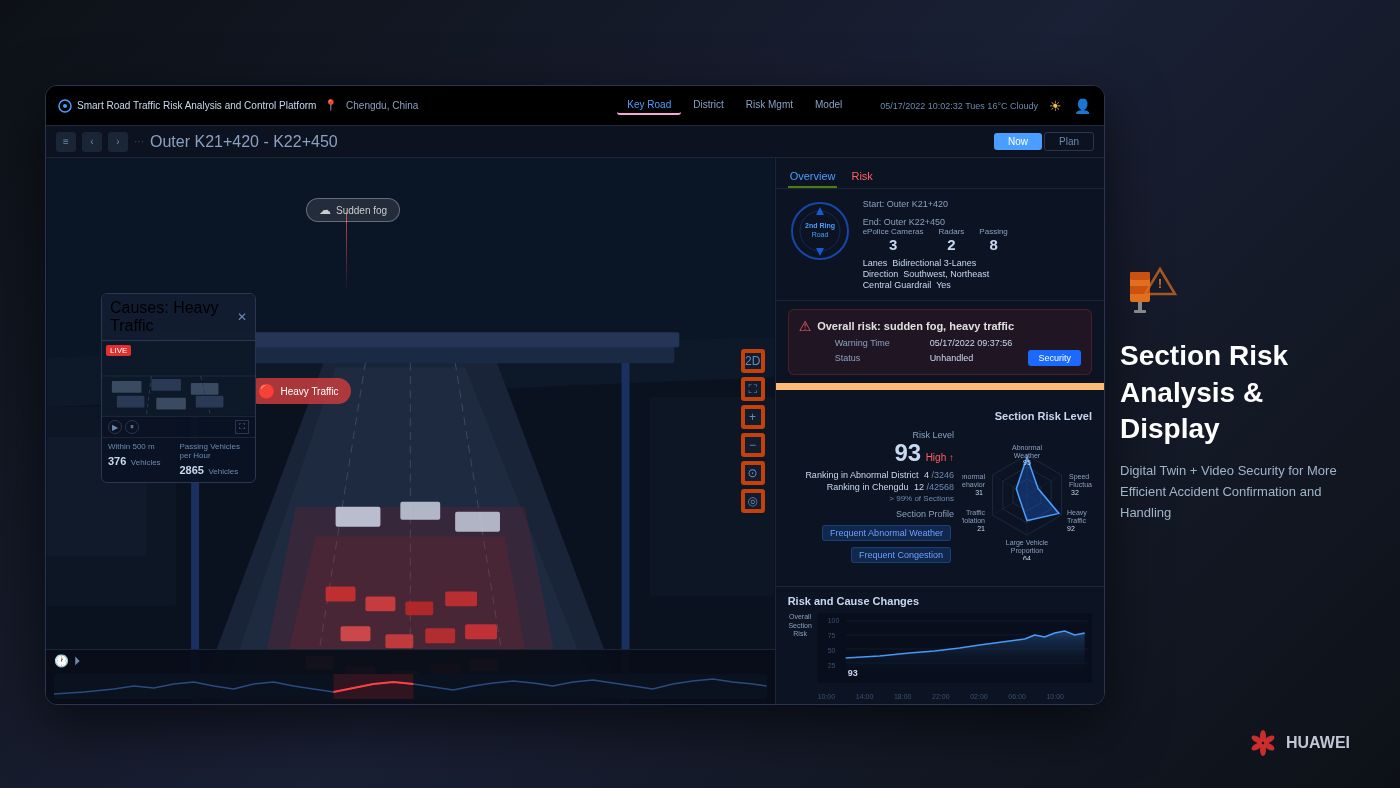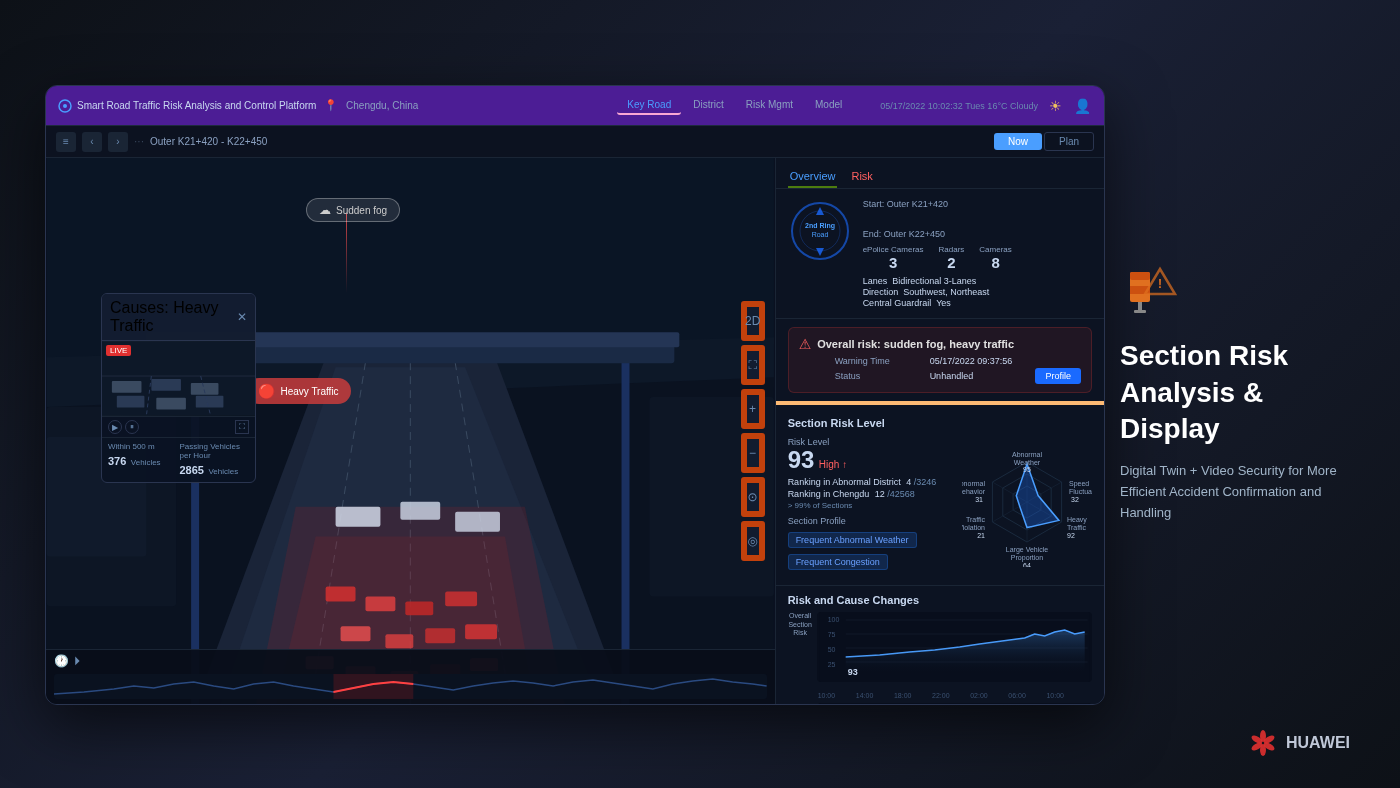--- a/index.html
+++ b/index.html
@@ -31,21 +31,21 @@
       border: 1px solid #2a3550;
       position: absolute;
       left: 45px;
       top: 85px;
       overflow: hidden;
       box-shadow: 0 20px 60px rgba(0,0,0,0.6);
     }
     
     .top-bar {
       height: 40px;
-      background: #4c1d95;
+      background: #000000;
       border-bottom: 1px solid #1e2a3e;
       display: flex;
       align-items: center;
       padding: 0 12px;
       gap: 8px;
     }
     .top-bar-logo {
       color: #4a9eff;
       font-size: 11px;
       display: flex;
@@ -284,23 +284,23 @@
     .map-controls {
       position: absolute;
       right: 10px;
       top: 50%;
       transform: translateY(-50%);
       display: flex;
       flex-direction: column;
       gap: 4px;
     }
     .map-ctrl-btn {
-      width: 24px; height: 40px;
+      width: 24px; height: 24px;
       background: rgba(20,30,50,0.8);
-      border: 6px solid #c2410c;
+      border: 4px solid #c2410c;
       border-radius: 3px;
       color: #6a8ab0;
       font-size: 12px;
       display: flex; align-items: center; justify-content: center;
       cursor: pointer;
     }
     
     .right-panel {
       width: 330px;
       height: 100%;
@@ -342,22 +342,21 @@
       width: 65px;
       height: 65px;
       flex-shrink: 0;
     }
     .road-details {
       flex: 1;
     }
     .road-endpoints {
       display: flex;
       flex-direction: column;
-      gap: 20px;
-      margin-bottom: 6px;
+      gap: 8px;
     }
     .endpoint { color: #8aa0c0; font-size: 9px; }
     .road-props {
       display: flex;
       flex-direction: column;
       gap: 1px;
     }
     .road-prop { color: #8aa0c0; font-size: 9px; display: flex; gap: 5px; }
     .road-prop span { color: #c8d8f0; }
     
@@ -388,22 +387,23 @@
       margin-left: auto;
       background: #1a6aff;
       color: white;
       font-size: 9px;
       padding: 3px 10px;
       border-radius: 3px;
       cursor: pointer;
     }
     
     .section-risk {
-      padding: 12px 12px;
-      border-top: 4px solid #fdba74;
+      padding: 20px 12px;
+      border-top: 7px solid #fdba74;
+      text-align: right;
     }
     .sr-title { color: #c8d8f0; font-size: 11px; font-weight: 600; margin-bottom: 8px; }
     .sr-content {
       display: flex;
       gap: 8px;
     }
     .sr-left { flex: 1; }
     .sr-risk-label { color: #8aa0c0; font-size: 9px; }
     .sr-risk-value { color: #c8d8f0; font-size: 24px; font-weight: bold; line-height: 1.1; }
     .sr-risk-badge { color: #ff6060; font-size: 10px; }
@@ -521,21 +521,21 @@
       <div class="top-bar-info">05/17/2022 10:02:32 Tues  16°C  Cloudy</div>
       <span style="color:#f0c060;font-size:14px;margin-left:3px;">☀</span>
       <span style="color:#6a8ab0;font-size:14px;cursor:pointer;margin-left:5px;">👤</span>
     </div>
 
     <div class="sub-nav">
       <div class="sub-nav-btn">≡</div>
       <div class="sub-nav-btn">‹</div>
       <div class="sub-nav-btn">›</div>
       <span style="color:#3a4a60;font-size:10px;">···</span>
-      <span style="color:#8aa0c0;font-size:10px;">Outer K21+420 - K22+450</span>
+      <span style="color:#8aa0c0;font-size:16px;">Outer K21+420 - K22+450</span>
       <div class="now-plan-btns">
         <div class="now-btn">Now</div>
         <div class="plan-btn">Plan</div>
       </div>
     </div>
 
     <div class="main-content">
 
       <div class="map-area">
 
@@ -713,21 +713,21 @@
             <div style="display:flex;gap:15px;margin-bottom:5px;">
               <div class="ep-col">
                 <div class="ep-col-label">ePolice Cameras</div>
                 <div class="ep-col-value" style="font-size:15px;color:#c8d8f0;font-weight:bold;">3</div>
               </div>
               <div class="ep-col">
                 <div class="ep-col-label">Radars</div>
                 <div class="ep-col-value" style="font-size:15px;color:#c8d8f0;font-weight:bold;">2</div>
               </div>
               <div class="ep-col">
-                <div class="ep-col-label">Cameras</div>
+                <div class="ep-col-label">Passing</div>
                 <div class="ep-col-value" style="font-size:15px;color:#c8d8f0;font-weight:bold;">8</div>
               </div>
             </div>
             <div class="road-props">
               <div class="road-prop">
                 <span>Lanes</span>
                 <span>Bidirectional 3-Lanes</span>
               </div>
               <div class="road-prop">
                 <span>Direction</span>
@@ -746,21 +746,21 @@
             <span class="or-icon">⚠</span>
             <span class="or-title">Overall risk: sudden fog, heavy traffic</span>
           </div>
           <div class="or-row">
             <span class="or-label">Warning Time</span>
             <span class="or-value">05/17/2022 09:37:56</span>
           </div>
           <div class="or-row">
             <span class="or-label">Status</span>
             <span class="or-value">Unhandled</span>
-            <div class="or-details-btn">Profile</div>
+            <div class="or-details-btn">Security</div>
           </div>
         </div>
 
         <div class="section-risk">
           <div class="sr-title">Section Risk Level</div>
           <div class="sr-content">
             <div class="sr-left">
               <div class="sr-risk-label">Risk Level</div>
               <div>
                 <span class="sr-risk-value">93</span>

